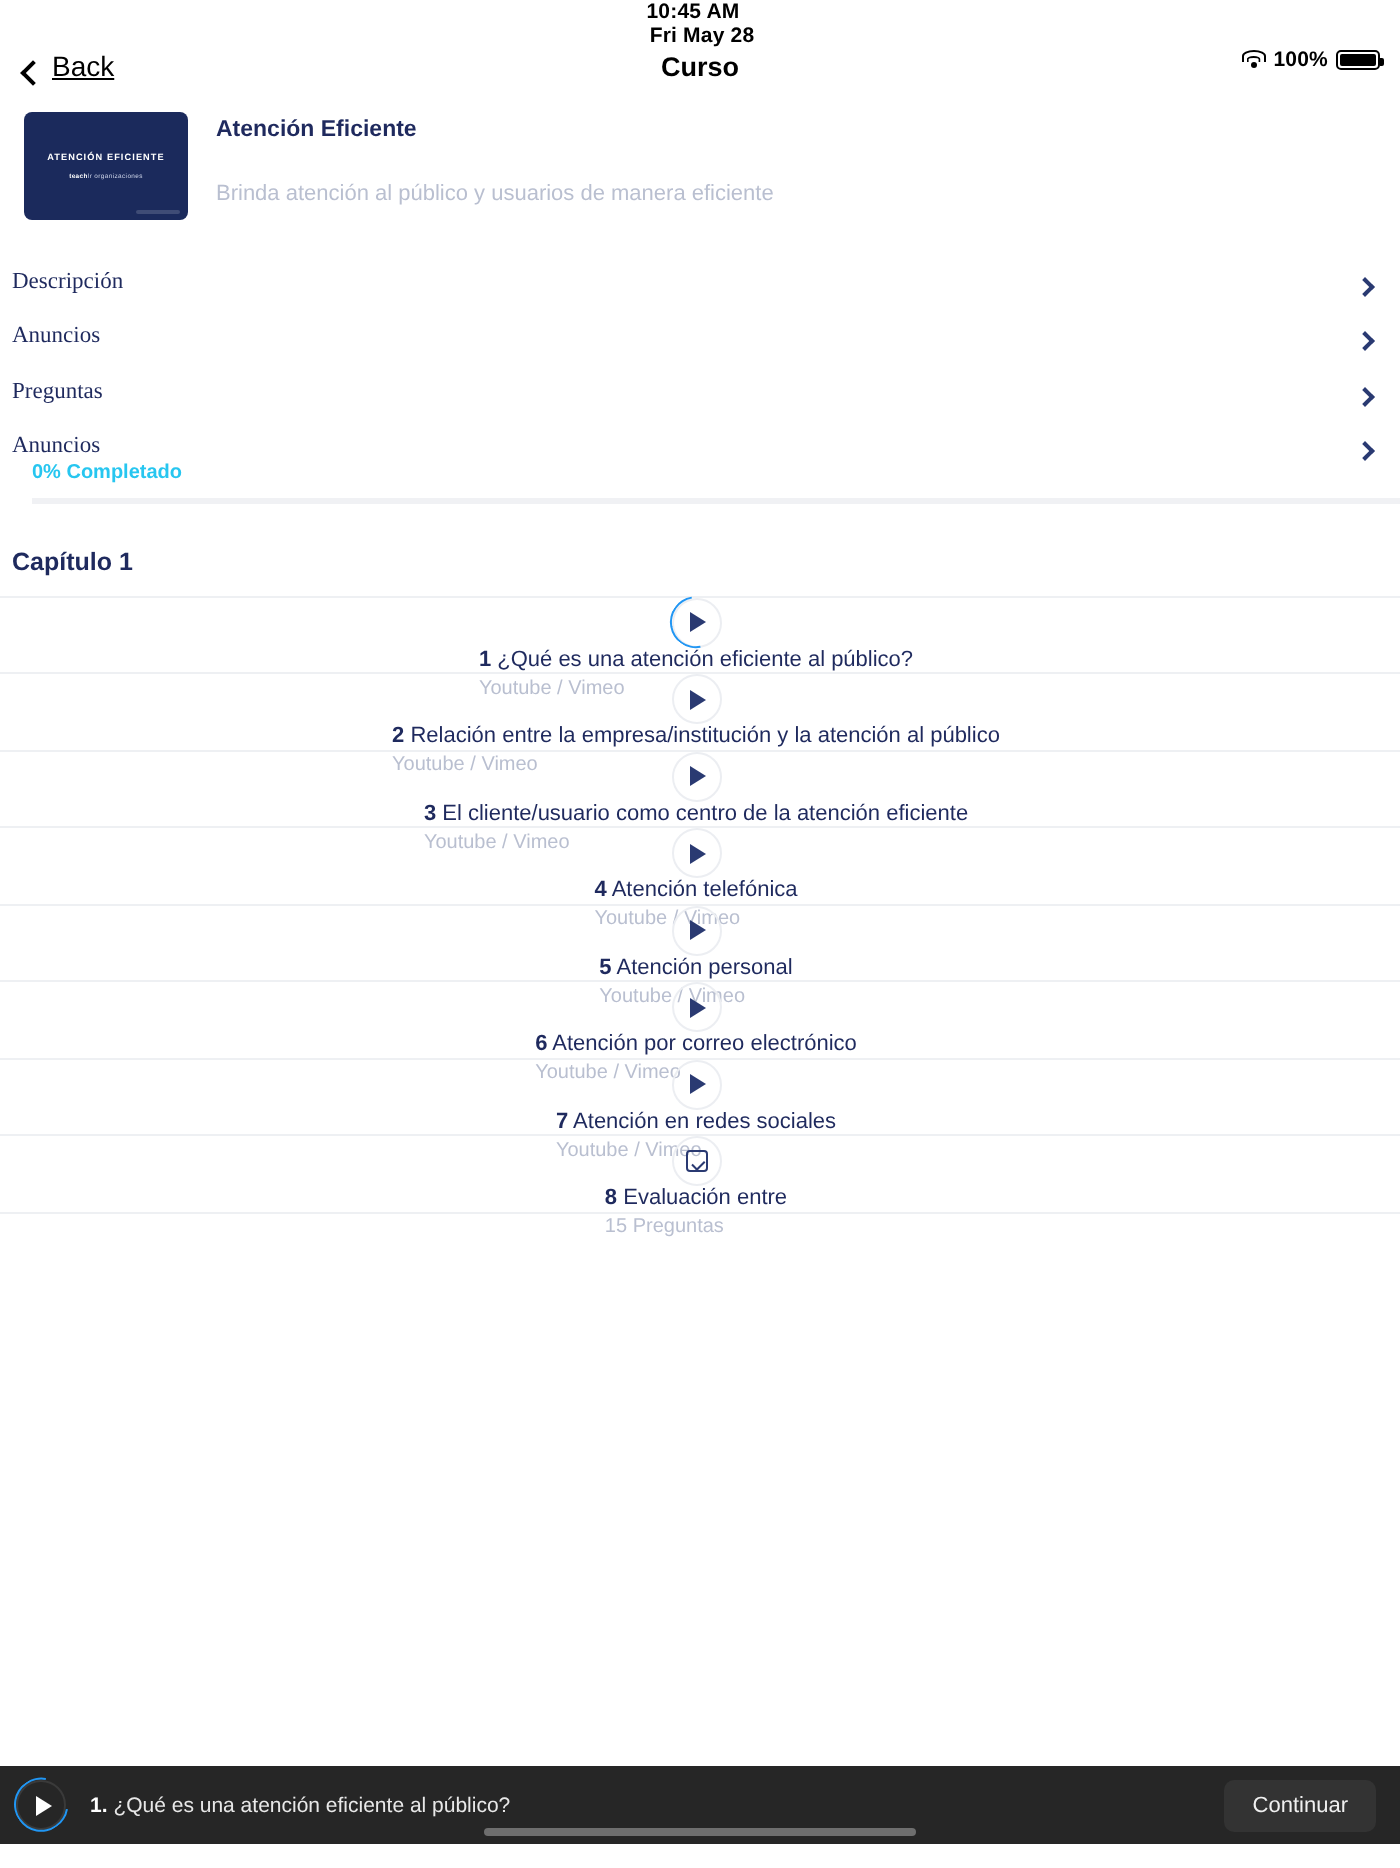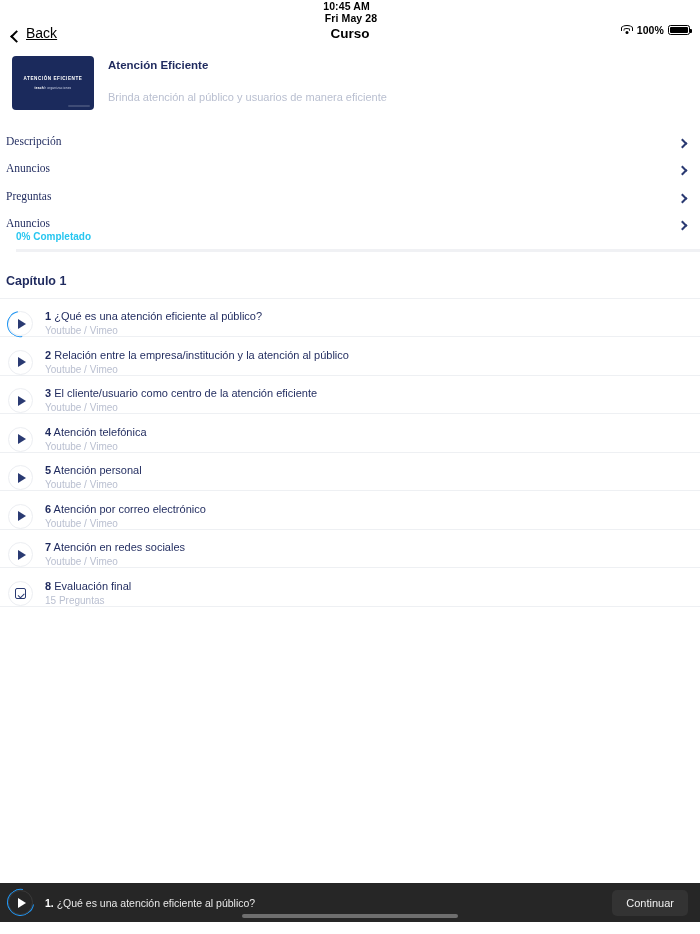--- a/index.html
+++ b/index.html
@@ -109,22 +109,22 @@
     margin-top:7px; height:3px; width:100%; background:#f0f1f4;
   }
   .progress-fill{ height:100%; width:0%; background:#27c6f0; }
 
   
   .chapter-title{
     padding:22px 0 10px 6px; font-size:12.5px; font-weight:700; color:#1f2a5e;
   }
   .lesson-list{ border-top:1px solid #eef0f3; }
   .lesson{
-    height:38.5px; display:flex; align-items:flex-end; gap:12px;
-    padding:0 12px 0 8px; border-bottom:1px solid #eef0f3; cursor:pointer;
+    height:38.5px; display:flex; align-items:center; 
+    padding:0 12px 0 8px; border-bottom:1px solid #eef0f3; cursor:pointer;flex-direction:column;
   }
   .lesson:first-child{ border-top:none; }
   .circle{
     width:25px; height:25px; border-radius:50%; flex:none;
     border:1.6px solid #eceef2; position:relative;
     display:flex; align-items:center; justify-content:center;
   }
   .arc{
     position:absolute; inset:-1.6px; border-radius:50%;
     border:1.6px solid transparent;
@@ -347,21 +347,21 @@
     </div>
   </div>
 
   <div class="lesson">
     <div class="circle">
       <div class="quiz-ic"></div>
     </div>
     <div class="lesson-text">
       <div class="lesson-title">
         <b>8</b>
-        <span>Evaluación final</span>
+        <span>Evaluación entre</span>
       </div>
       <div class="lesson-sub">15 Preguntas</div>
     </div>
   </div>
 
 </div>
 
 <div class="playerbar">
   <div class="p-circle">
     <div class="p-arc"></div>

